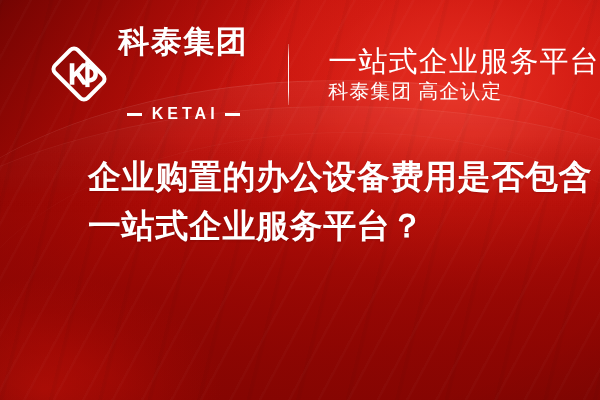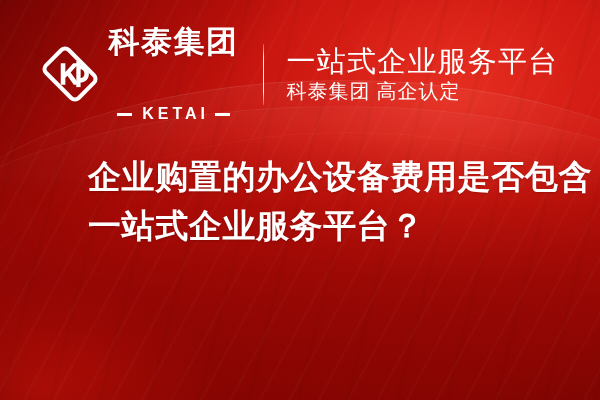--- a/index.html
+++ b/index.html
@@ -104,22 +104,22 @@
   }
 
   
   .header {
     position: absolute;
     left: 0; right: 0;
     top: 36px;
     height: 76px;
     display: flex;
     align-items: center;
-    justify-content: center;
-    gap: 0;
+    justify-content: flex-end;
+    gap: 16px;
   }
 
   .logo-block {
     display: flex;
     align-items: center;
     gap: 11px;
   }
 
   .logo-mark {
     width: 56px;

